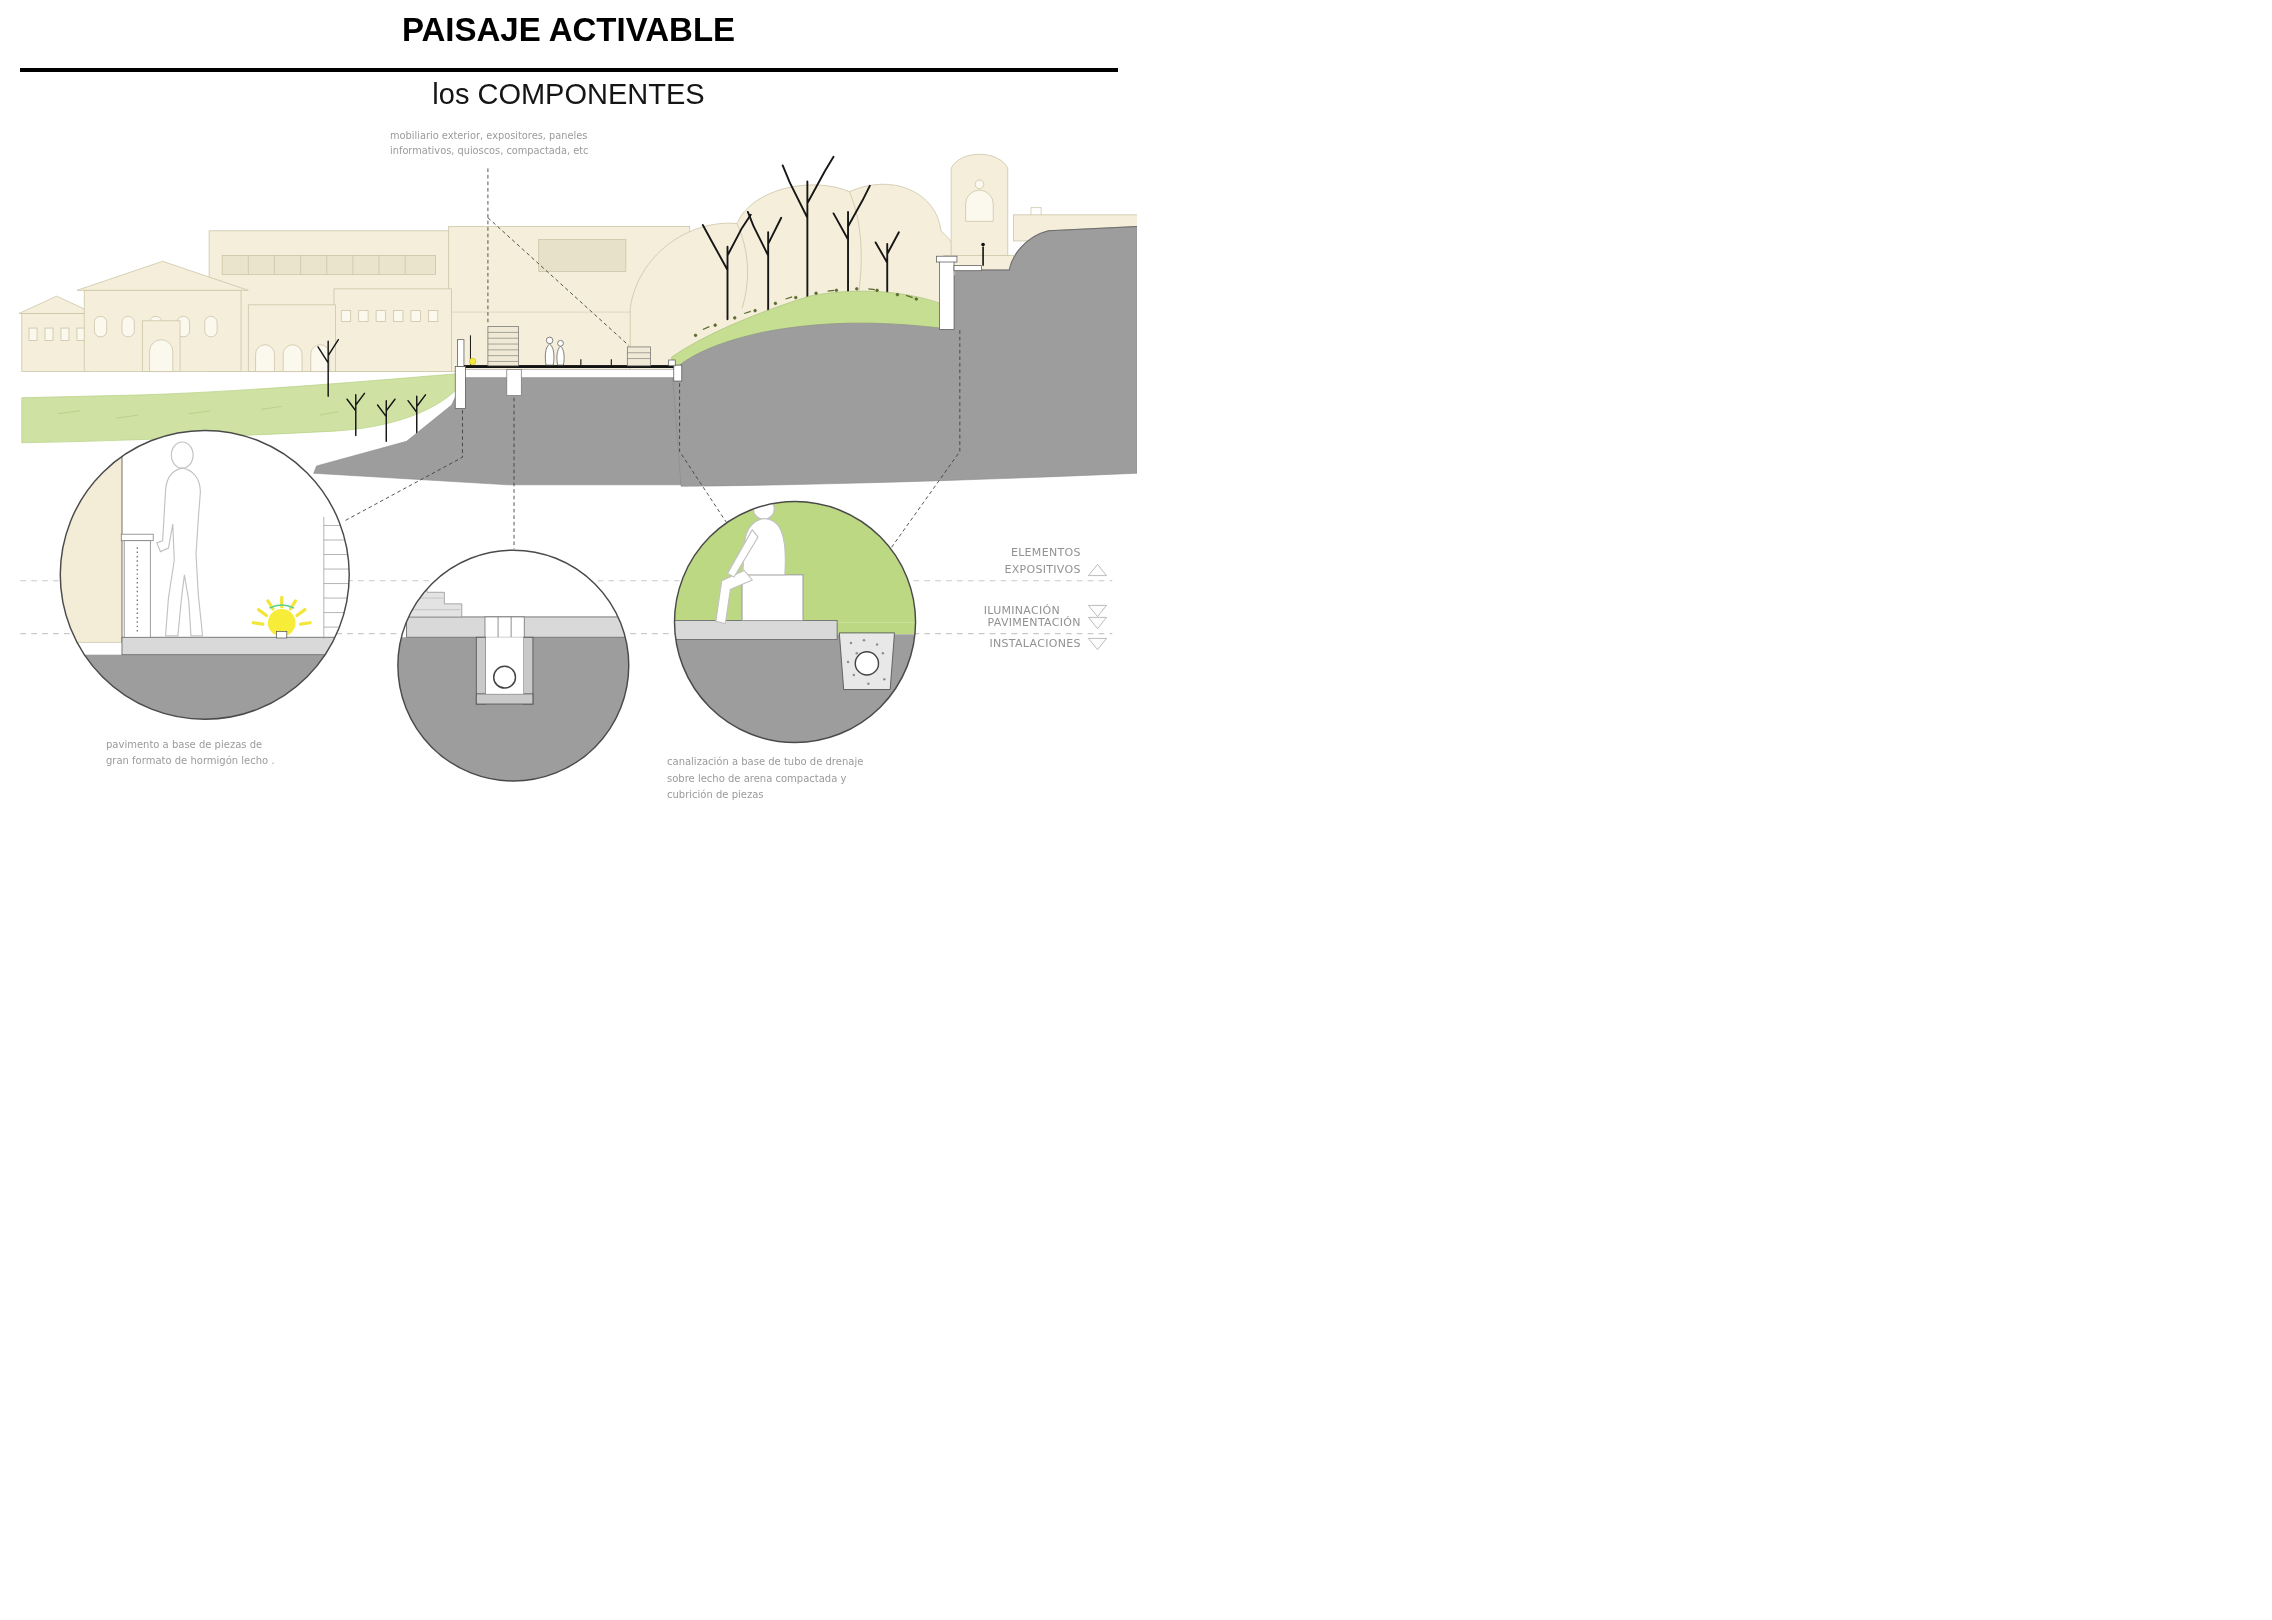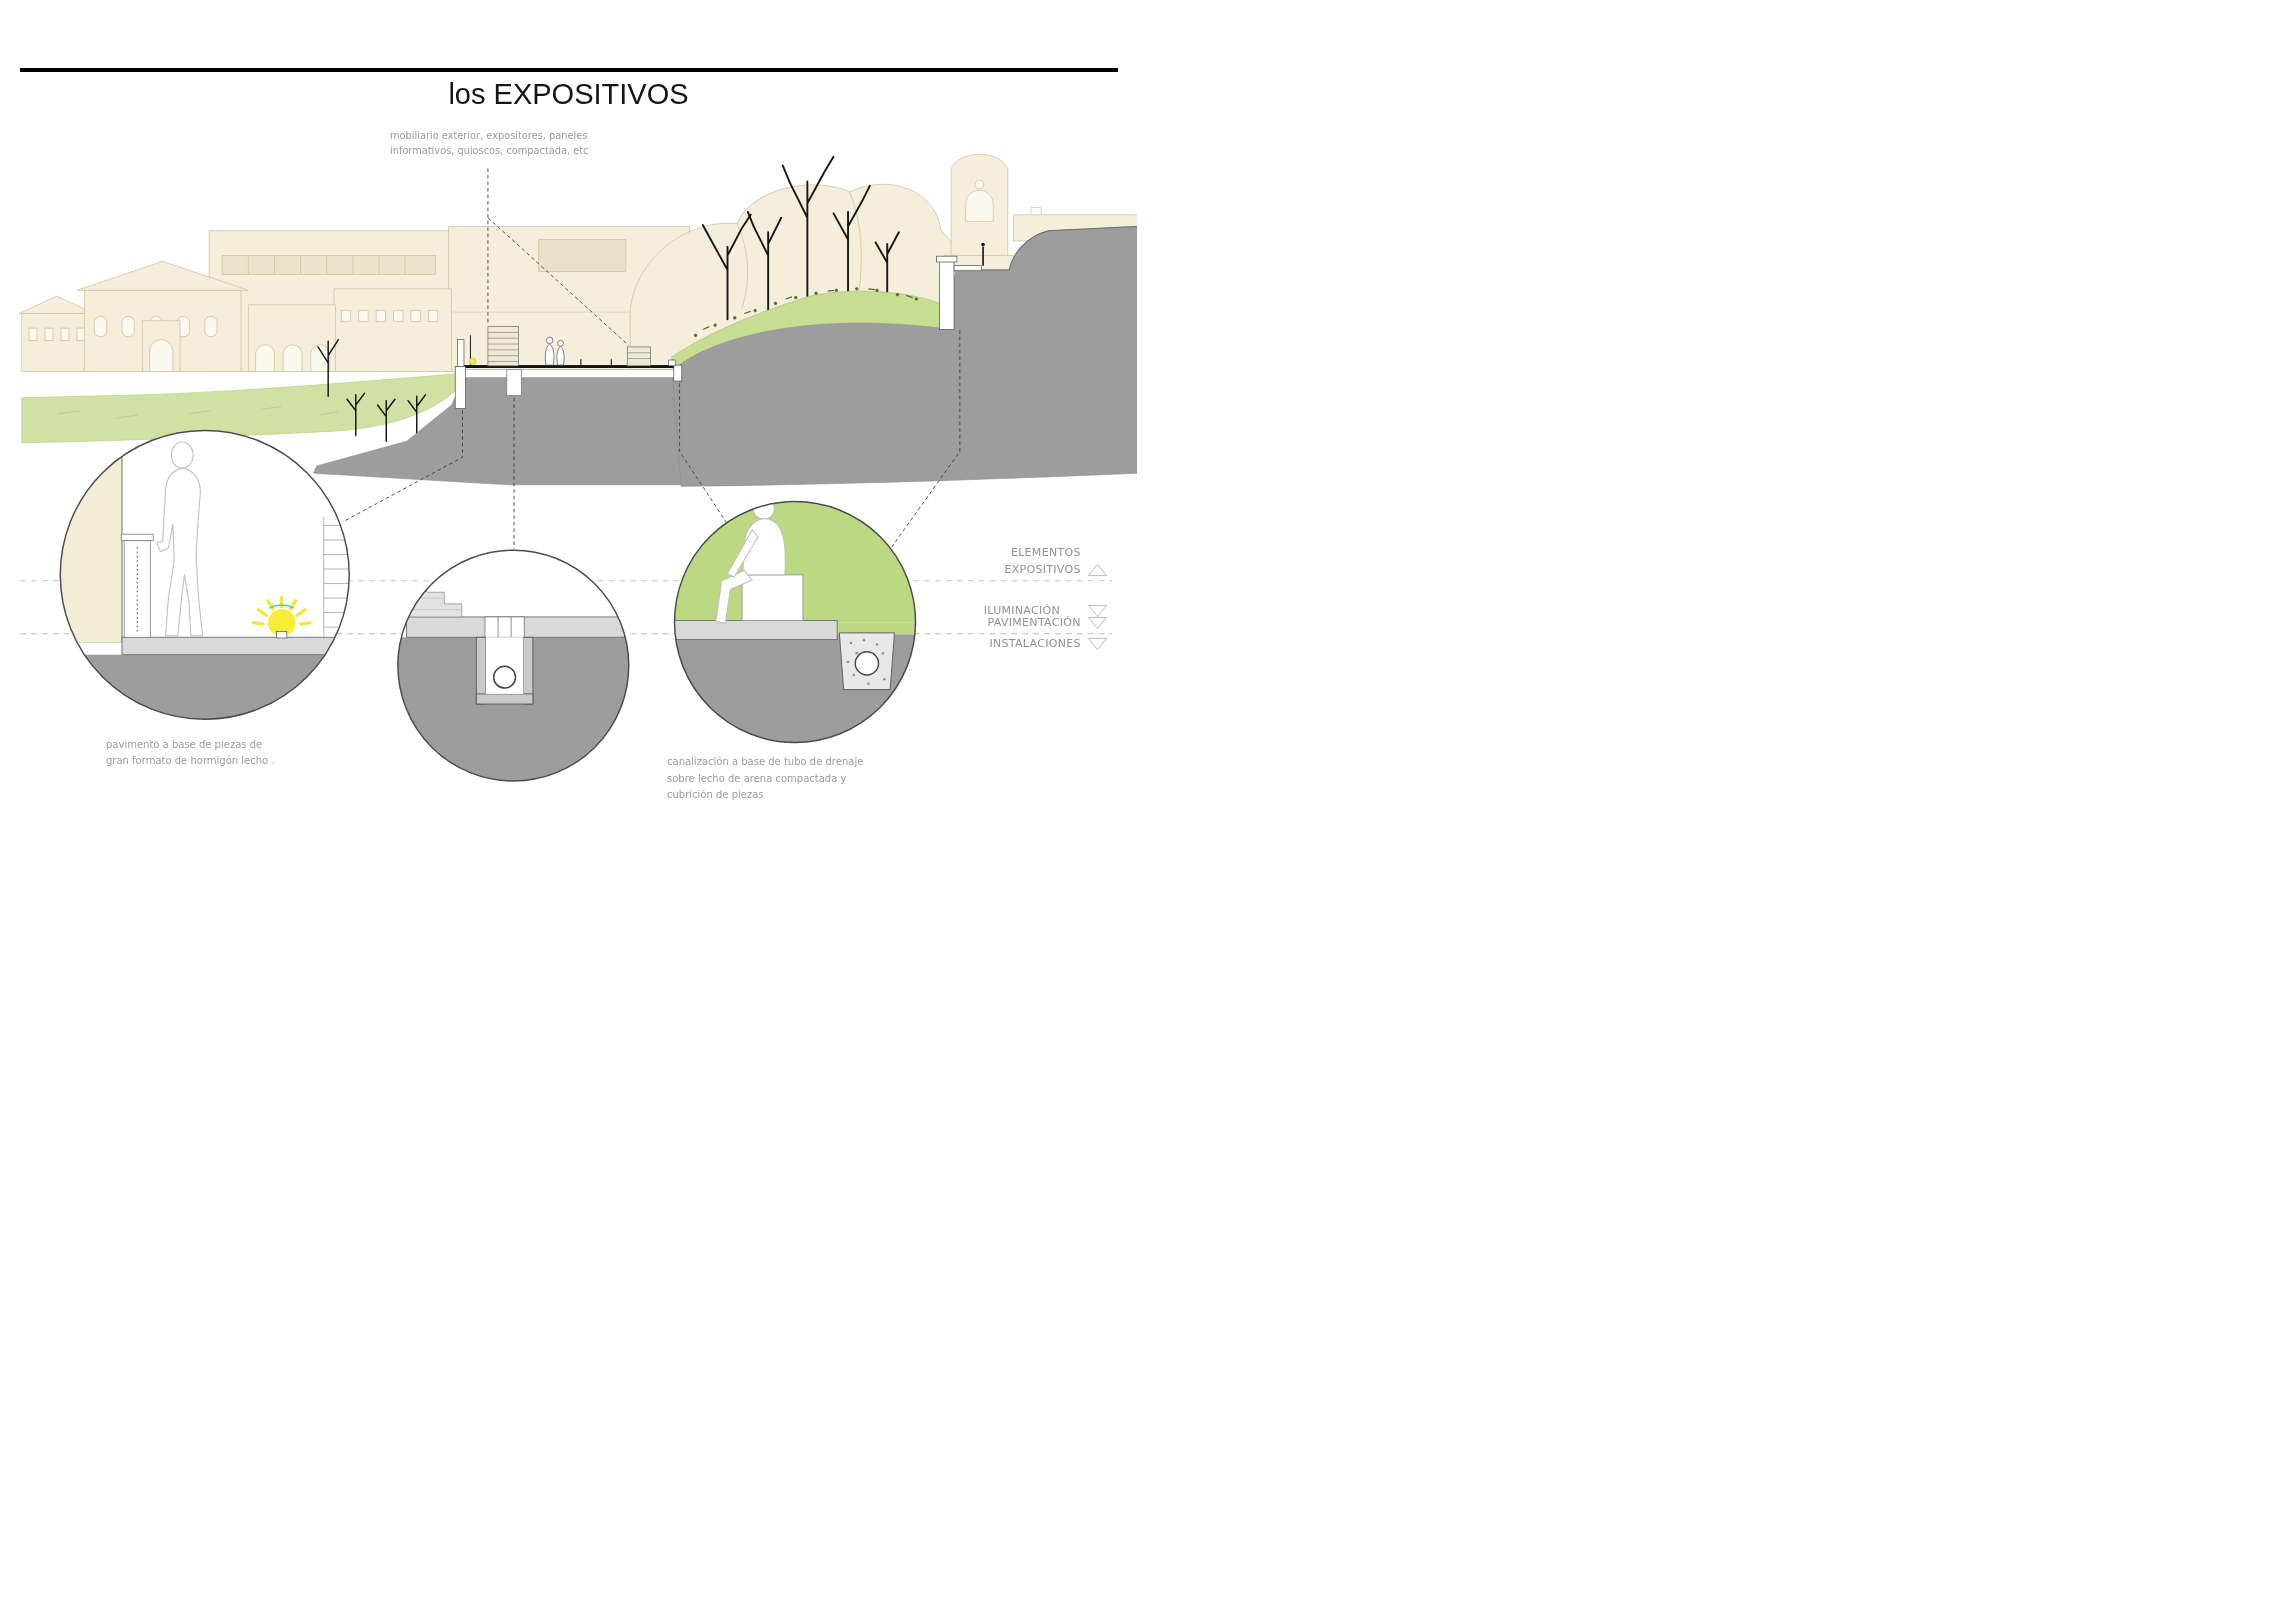--- a/index.html
+++ b/index.html
@@ -306,22 +306,23 @@
           <circle cx="1052" cy="701" r="14.5"></circle>
           <path d="M1046,716 C1033,721 1026,735 1025,752 L1023,792 L1081,792 C1083,762 1081,736 1071,723 C1064,715 1054,713 1046,716 Z"></path>
           <path d="M1025,786 L994,800 L986,856 L999,859 L1006,812 L1036,799 Z"></path>
           <path d="M1036,730 L1002,790 L1011,795 L1044,740 Z"></path>
         </g>
       </g>
       <circle cx="1095" cy="857" r="166" fill="none" stroke="#4a4a4a" stroke-width="2"></circle>
     </g>
   </svg>
 
+  <div class="title">PAISAJE ACTIVABLE</div>
   <div class="rule"></div>
-  <div class="subtitle">los EXPOSITIVOS</div>
+  <div class="subtitle">los COMPONENTES</div>
 
   <div class="note note-top">mobiliario exterior, expositores, paneles
 informativos, quioscos, compactada, etc</div>
   <div class="note caption-left">pavimento  a base de piezas de
 gran formato de hormigón lecho .</div>
   <div class="note caption-right">canalización a base de tubo de drenaje
 sobre lecho de arena compactada y
 cubrición de piezas</div>
 
   <div class="legend-row row-1">

